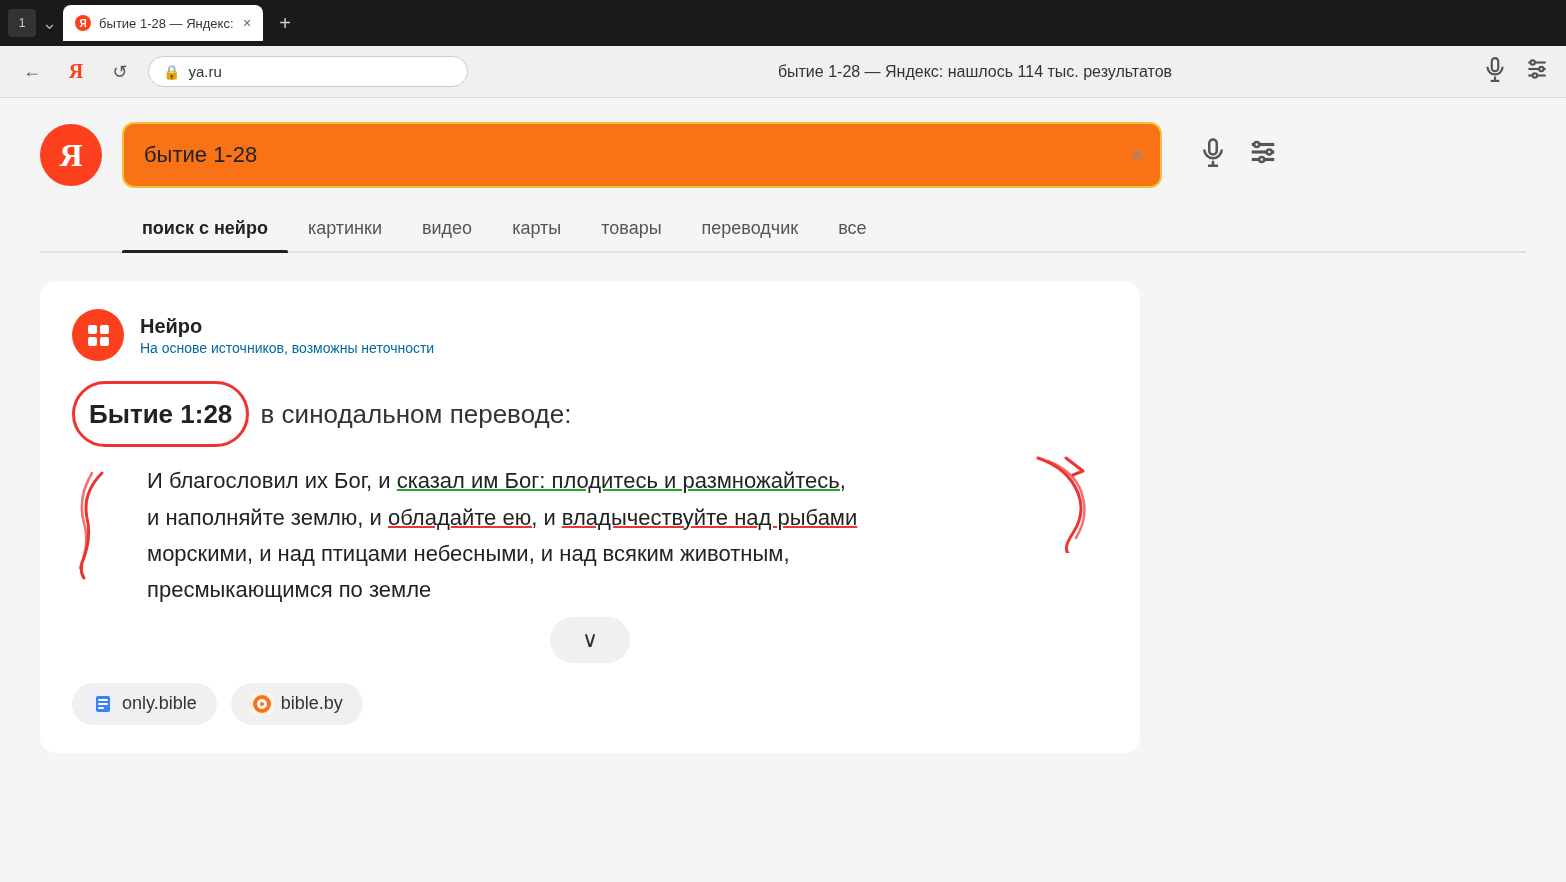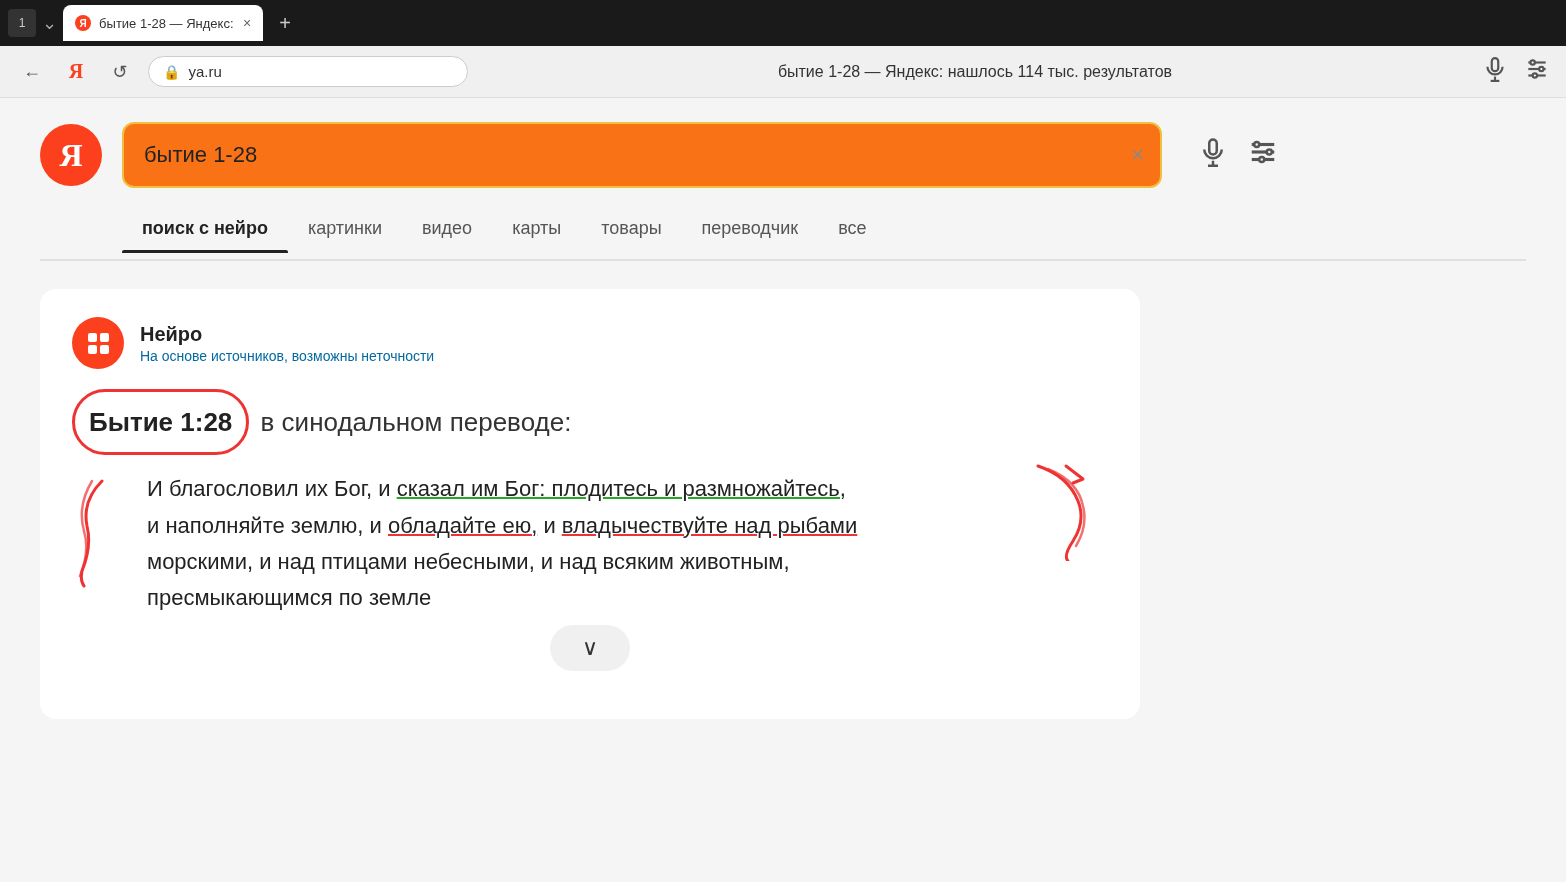--- a/index.html
+++ b/index.html
@@ -200,21 +200,21 @@
       font-size: 26px;
       cursor: pointer;
     }
 
     
     .search-tabs {
       display: flex;
       gap: 0;
       margin-bottom: 28px;
       border-bottom: 2px solid #e0e0e0;
-      padding-bottom: 8px;
+      padding-bottom: 0;
       padding-left: 82px;
     }
     .search-tab {
       padding: 10px 20px 12px 20px;
       font-size: 18px;
       color: #555;
       cursor: pointer;
       position: relative;
       white-space: nowrap;
     }
@@ -525,15 +525,38 @@
         </svg>
       </div>
     </div>
 
     <div class="expand-btn-wrapper">
       <button class="expand-btn">
         <span>∨</span>
       </button>
     </div>
 
+    <div class="source-links">
+      <a class="source-link">
+        <div class="source-link-icon" style="background:#e8f0ff;">
+          <svg width="20" height="20" viewBox="0 0 20 20">
+            <rect x="3" y="2" width="14" height="16" rx="2" fill="#3b82f6"></rect>
+            <rect x="5" y="5" width="10" height="2" rx="1" fill="white"></rect>
+            <rect x="5" y="9" width="10" height="2" rx="1" fill="white"></rect>
+            <rect x="5" y="13" width="6" height="2" rx="1" fill="white"></rect>
+          </svg>
+        </div>
+        <span>only.bible</span>
+      </a>
+      <a class="source-link">
+        <div class="source-link-icon" style="background:#fff3e8;">
+          <svg width="20" height="20" viewBox="0 0 20 20">
+            <circle cx="10" cy="10" r="9" fill="#f97316"></circle>
+            <circle cx="10" cy="10" r="5" fill="white"></circle>
+            <circle cx="10" cy="10" r="2" fill="#f97316"></circle>
+          </svg>
+        </div>
+        <span>bible.by</span>
+      </a>
+    </div>
   </div>
 
 </div>
 
 </body></html>

